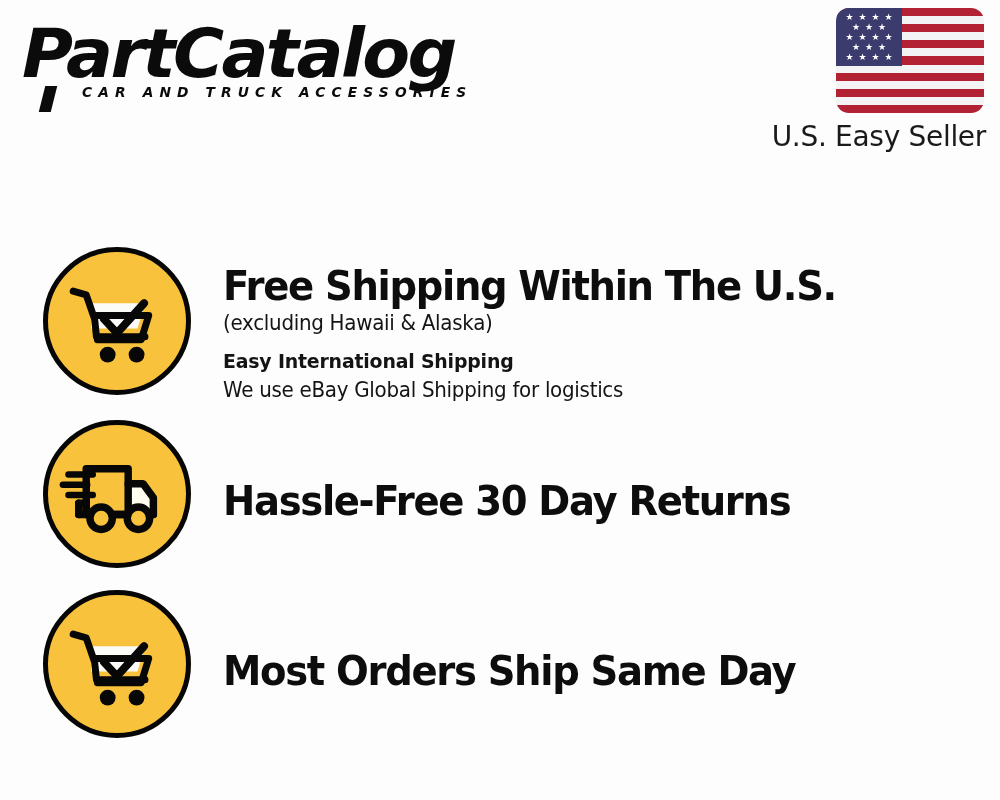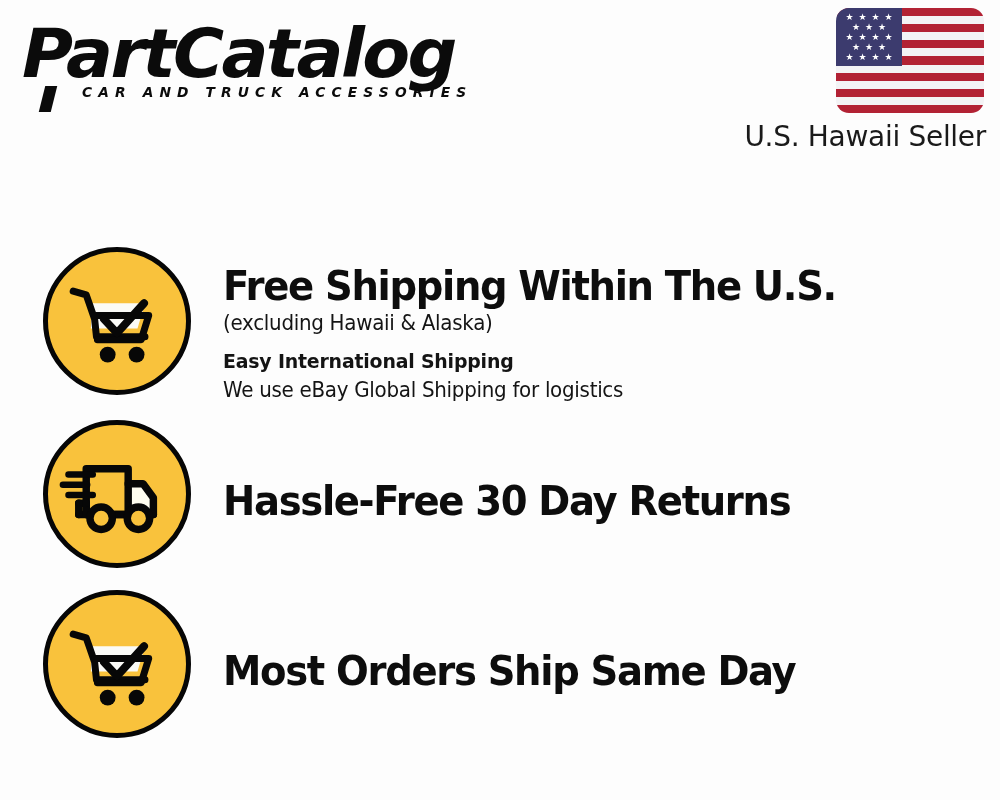--- a/index.html
+++ b/index.html
@@ -255,21 +255,21 @@
           <span>★</span>
           <span>★</span>
         </div>
       <div class="star-row r4">
           <span>★</span>
           <span>★</span>
           <span>★</span>
           <span>★</span>
         </div>
     </div>
-    <div class="seller-text">U.S. Hawaii Seller</div>
+    <div class="seller-text">U.S. Easy Seller</div>
   </div>
 
 </div>
 
 <div class="features">
 
   <div class="feature f1">
     <div class="badge">
       <svg viewBox="0 0 148 148" xmlns="http://www.w3.org/2000/svg">
         <path d="M46 82 L96 82 L104 55 L47 55 Z" fill="#fbfbf7"></path>

